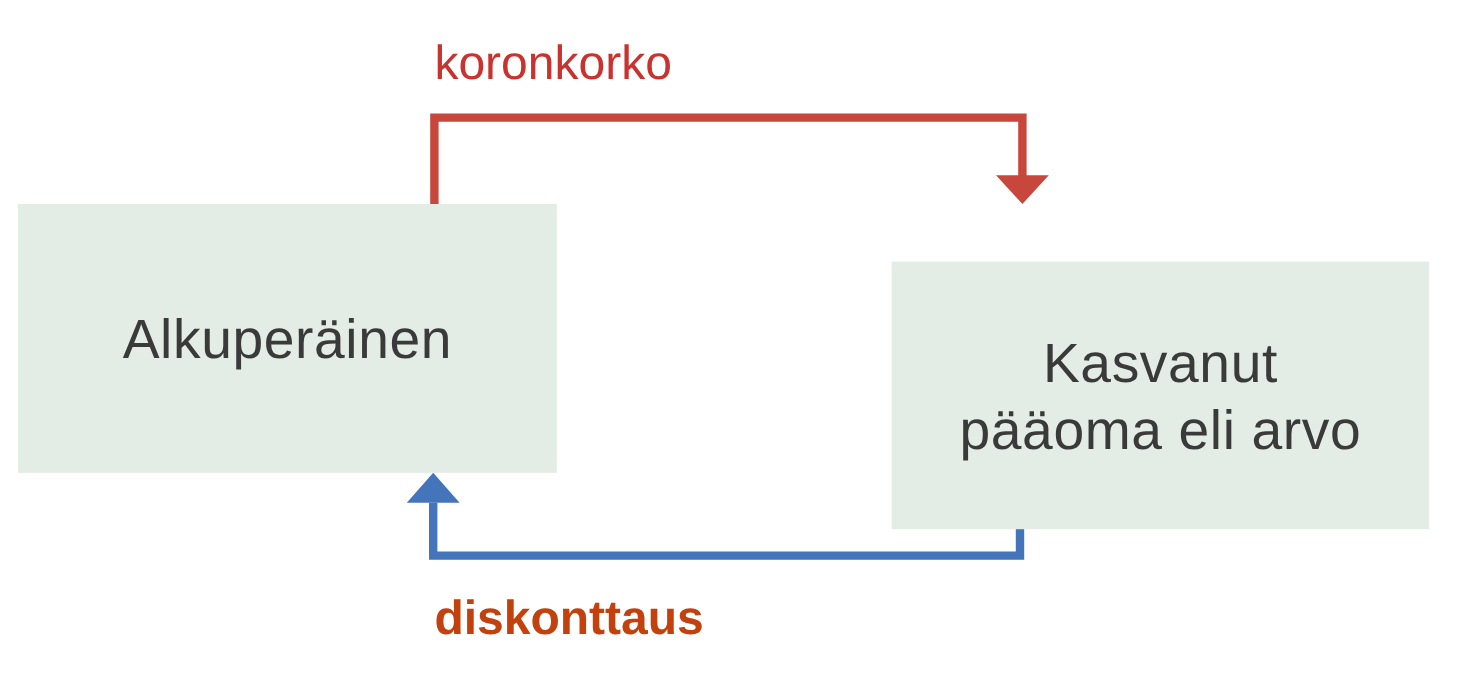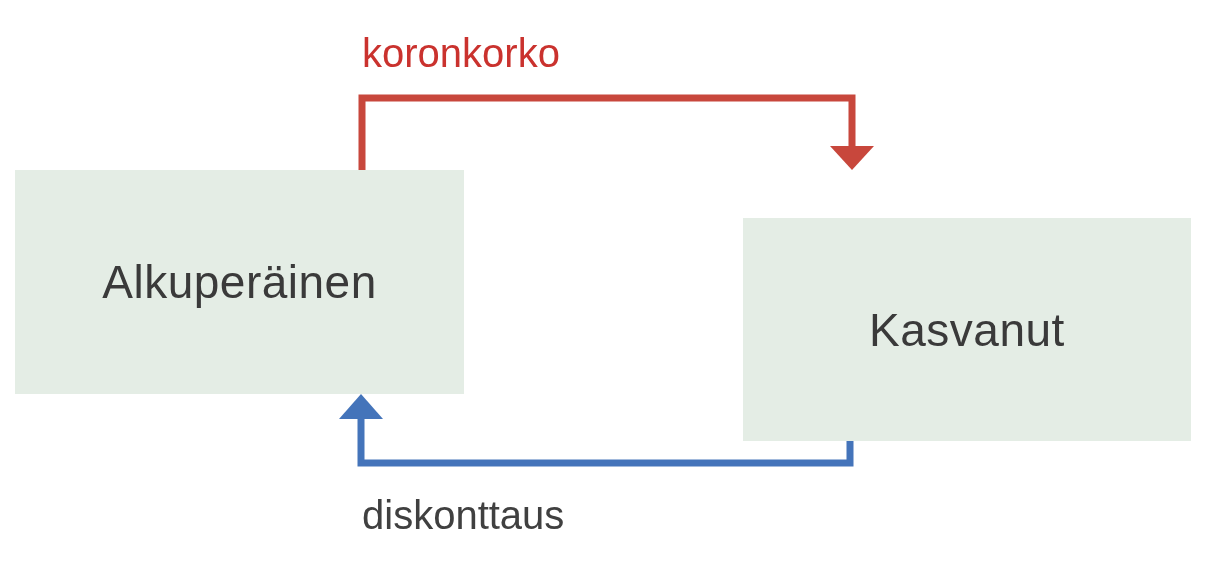--- a/index.html
+++ b/index.html
@@ -75,17 +75,18 @@
   </svg>
 
   <div class="arrow-label label-top" style="color: rgb(202, 50, 46);">koronkorko</div>
 
   <div class="box box-left" style="background-color: rgb(228, 237, 229); color: rgb(58, 58, 58);">
     <div>Alkuperäinen</div>
   </div>
 
   <div class="box box-right" style="background-color: rgb(228, 237, 229); color: rgb(58, 58, 58);">
     <div>Kasvanut</div>
+    <div>pääoma eli arvo</div>
   </div>
 
-  <div class="arrow-label label-bottom" style="color: #404040;">diskonttaus</div>
+  <div class="arrow-label label-bottom" style="color: #c2410c; font-weight: bold;">diskonttaus</div>
 
 </div>
 
 </body></html>

